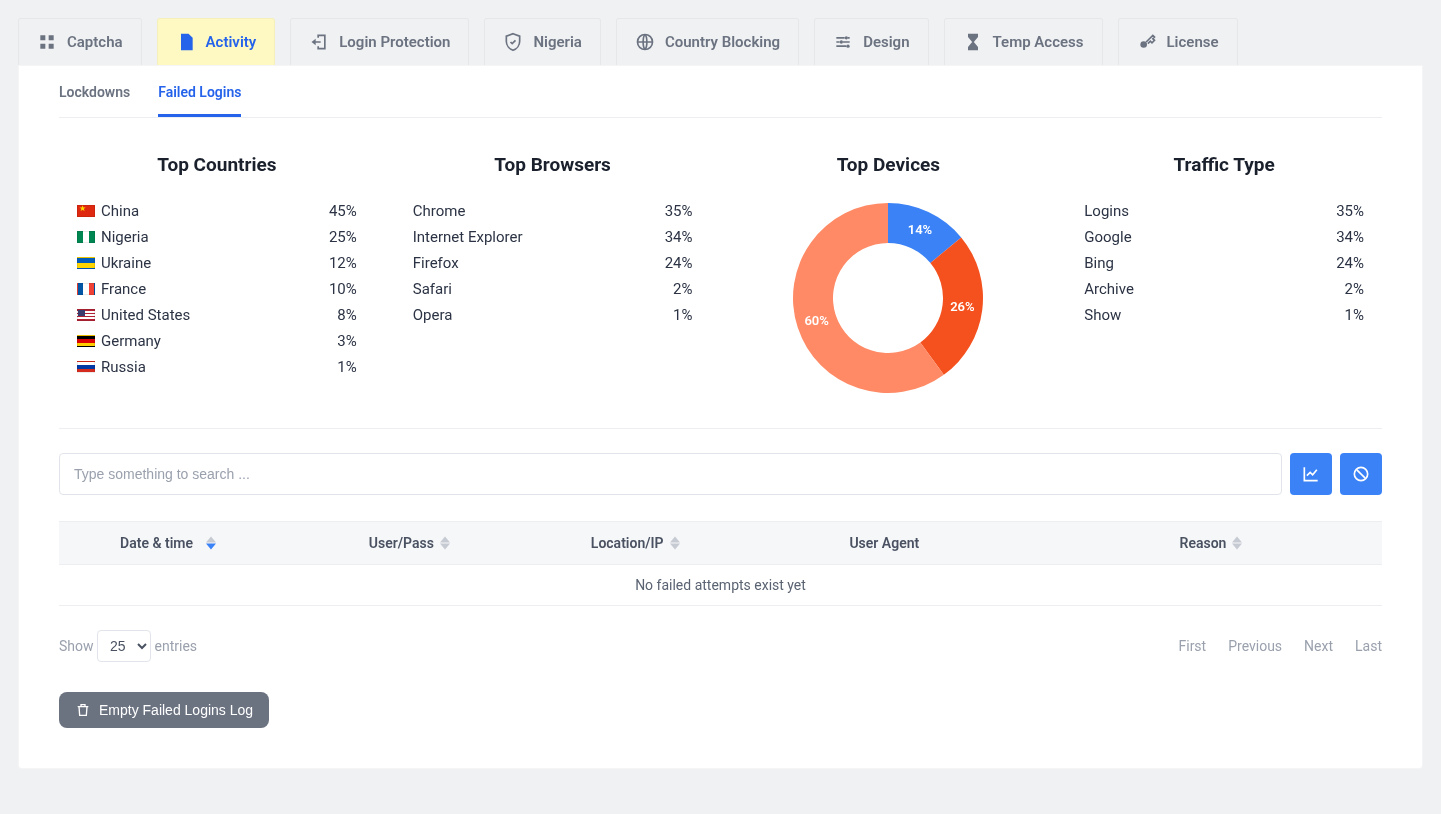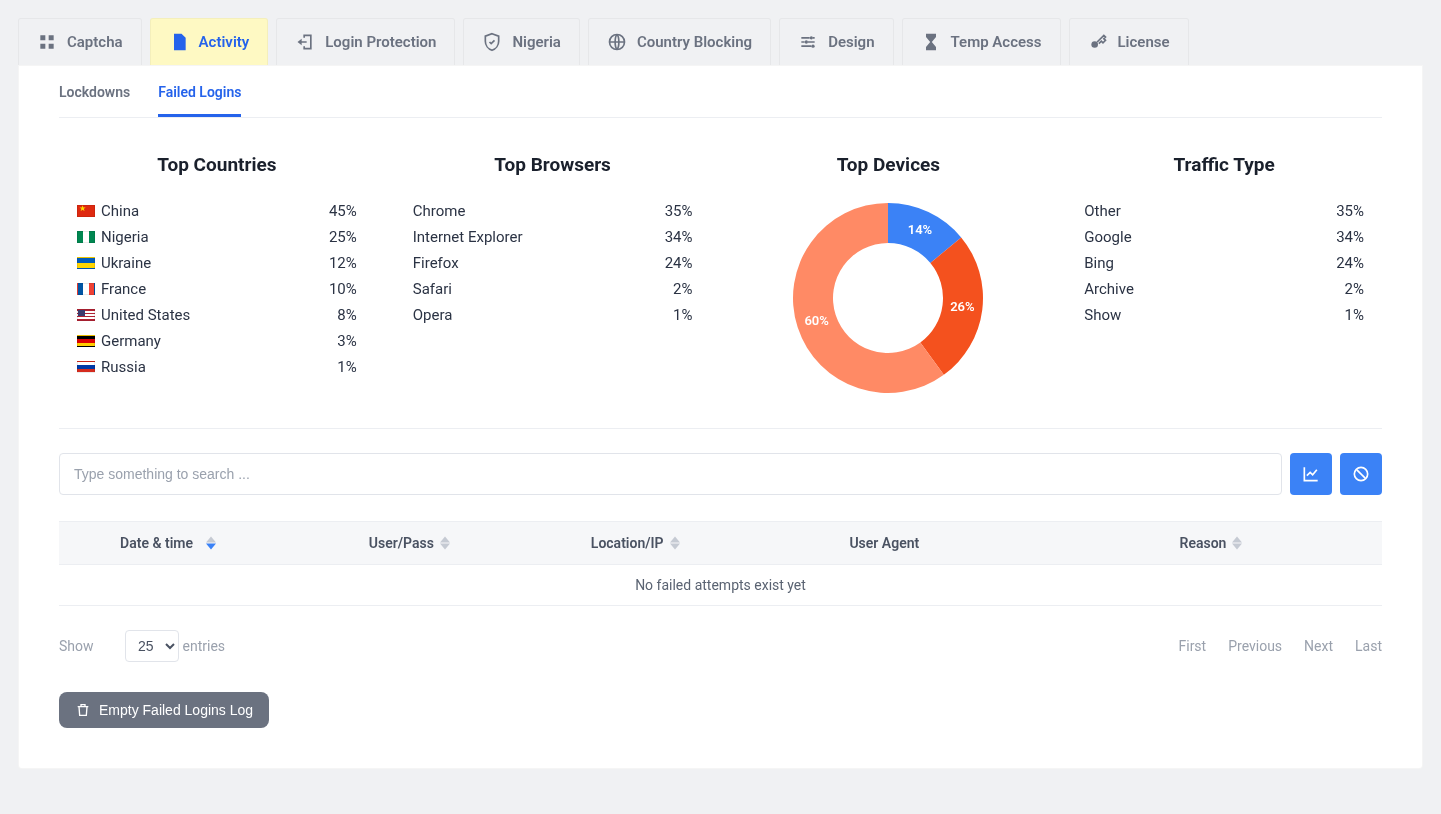--- a/index.html
+++ b/index.html
@@ -5,21 +5,21 @@
 * { box-sizing: border-box; margin: 0; padding: 0; }
 body {
   font-family: -apple-system, BlinkMacSystemFont, "Segoe UI", Roboto, sans-serif;
   background: #f0f1f3;
   color: #2b3344;
   font-size: 14px;
   padding: 18px;
 }
 .main-tabs {
   display: flex;
-  gap: 8px;
+  gap: 15px;
 }
 .main-tab {
   display: flex;
   align-items: center;
   gap: 10px;
   padding: 13px 18px;
   background: #fff;
   border-radius: 3px 3px 0 0;
   color: #59606d;
   font-weight: 600;
@@ -136,21 +136,21 @@
 .sort-icons svg { width:10px; height:7px; fill:#c5cad3; }
 .sort-icons .active { fill:#3b82f6; }
 .empty-row { text-align:center; padding: 12px 0; color:#5a6372; border-bottom:1px solid #eceef2; }
 
 .table-footer {
   display:flex; justify-content:space-between; align-items:center;
   margin-top: 24px;
   color:#9aa1ad;
 }
 .entries-select {
-  border:1px solid #e1e4ea; border-radius:4px; padding:6px 8px; font-size:14px; color:#4a5262; background:#fff;margin-left:28px;
+  border:1px solid #e1e4ea; border-radius:4px; padding:6px 8px; font-size:14px; color:#4a5262; background:#fff;
 }
 .pager { display:flex; gap:22px; }
 .pager span { cursor:pointer; color:#9aa1ad;text-align:center; }
 
 .empty-btn {
   margin-top: 30px;
   background:#6b7280;
   border:none;
   color:#fff;
   padding: 10px 16px;
@@ -333,21 +333,21 @@
             <text x="174.40860259858584" y="113.39999251732283" text-anchor="middle" fill="#fff" font-size="13" font-weight="600">26%</text>
             <path d="M 155.83959896778492 176.85661446562 A 95 95 0 1 1 99.99999999999999 5 L 99.99999999999999 45 A 55 55 0 1 0 132.32818887608602 144.4959346906221 Z" fill="#ff8a65"></path>
             <text x="28.67076127786349" y="127.17627457812107" text-anchor="middle" fill="#fff" font-size="13" font-weight="600">60%</text>
           </svg>
       </div>
     </div>
 
     <div class="stats-col">
       <div class="stats-title">Traffic Type</div>
       <div class="stat-line">
-          <span>Other</span>
+          <span>Logins</span>
           <span>35%</span>
         </div>
       <div class="stat-line">
           <span>Google</span>
           <span>34%</span>
         </div>
       <div class="stat-line">
           <span>Bing</span>
           <span>24%</span>
         </div>

